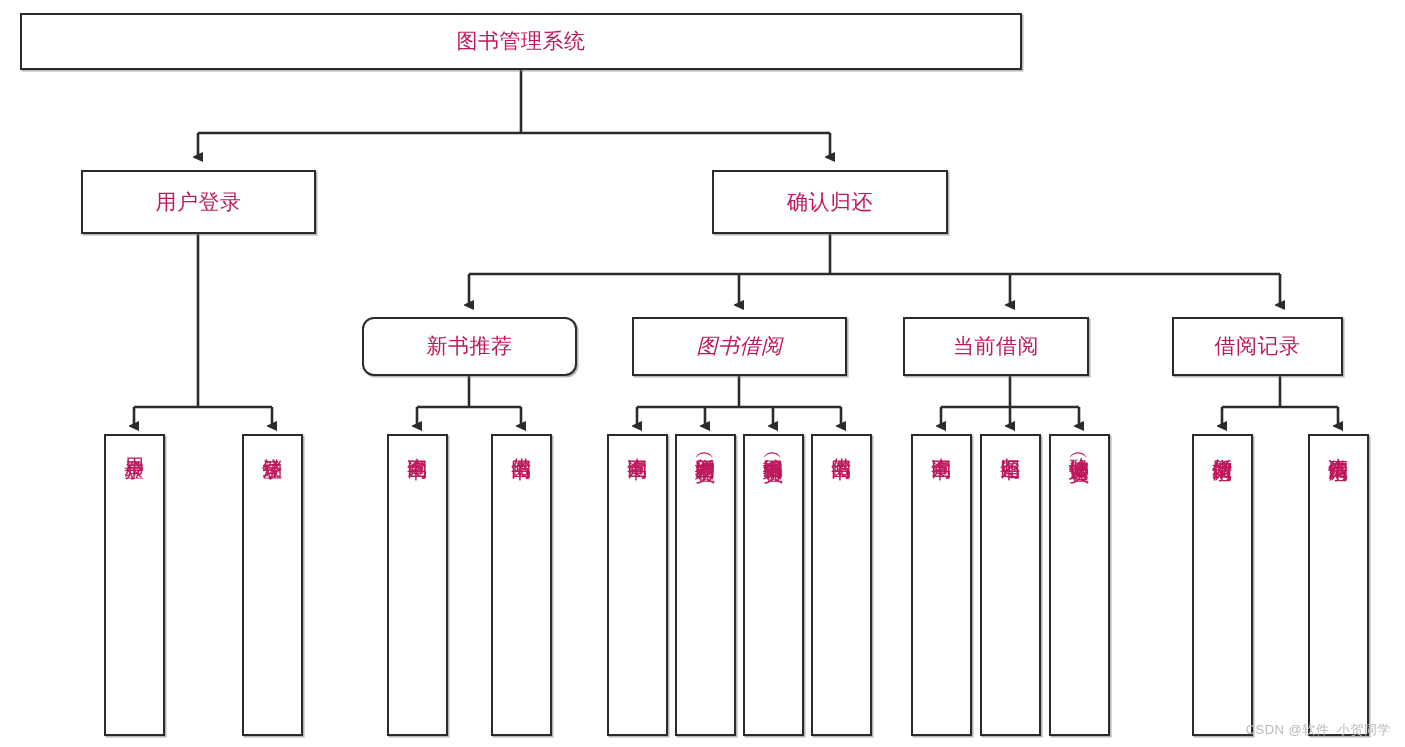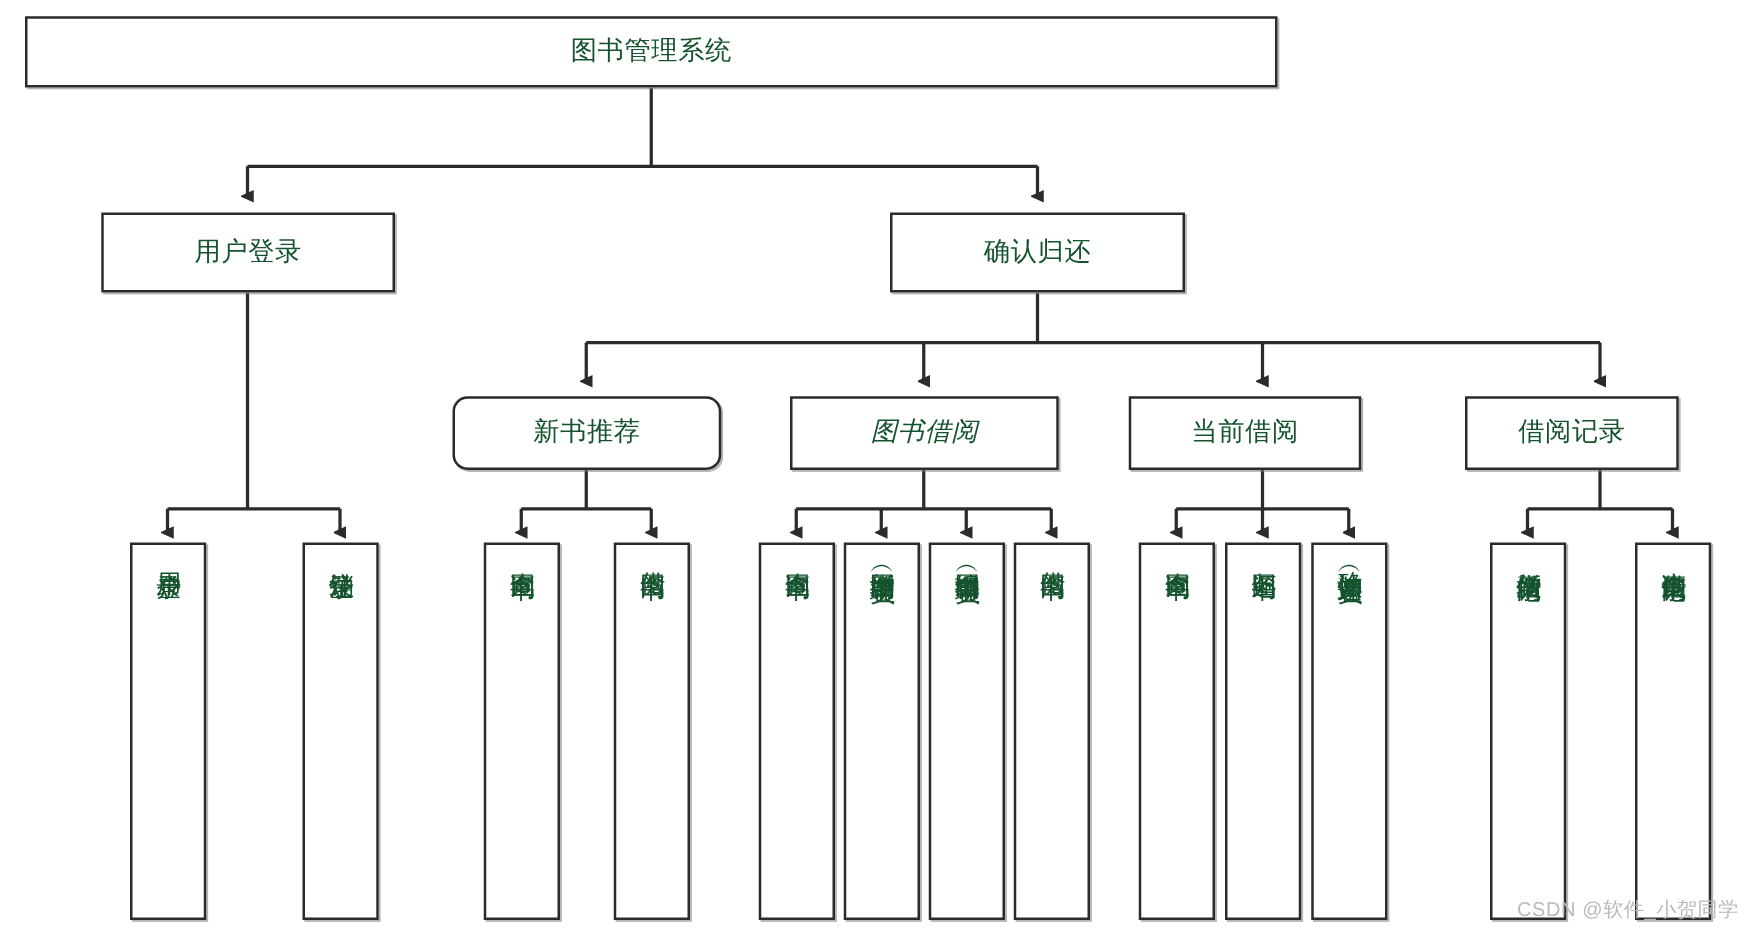--- a/index.html
+++ b/index.html
@@ -34,21 +34,21 @@
     border: 2px solid #2b2b2b;
     display: flex;
     align-items: center;
     justify-content: center;
     box-shadow: 1.5px 1.5px 0 rgba(120,120,120,0.55);
   }
   .node .label {
     font-size: 21px;
     line-height: 1.15;
     letter-spacing: 0.5px;
-    color: #14532d;
+    color: #be185d;
     text-align: center;
     white-space: nowrap;
   }
   .node.leaf {
     align-items: flex-start;
     justify-content: center;
     padding-top: 6px;
   }
   .node.leaf .label {
     writing-mode: vertical-rl;
@@ -60,21 +60,21 @@
     max-height: 100%;
   }
   .node.leaf.tall-text .label {
     font-size: 20px;
     line-height: 1.3;
   }
   #watermark {
     position: absolute;
     right: 14px;
     bottom: 8px;
-    font-size: 16px;
+    font-size: 13px;
     color: #b9b9b9;
     letter-spacing: 0.5px;
     white-space: nowrap;
     user-select: none;
   }
 </style>
 </head>
 <body>
 
 <div id="diagram-root">

